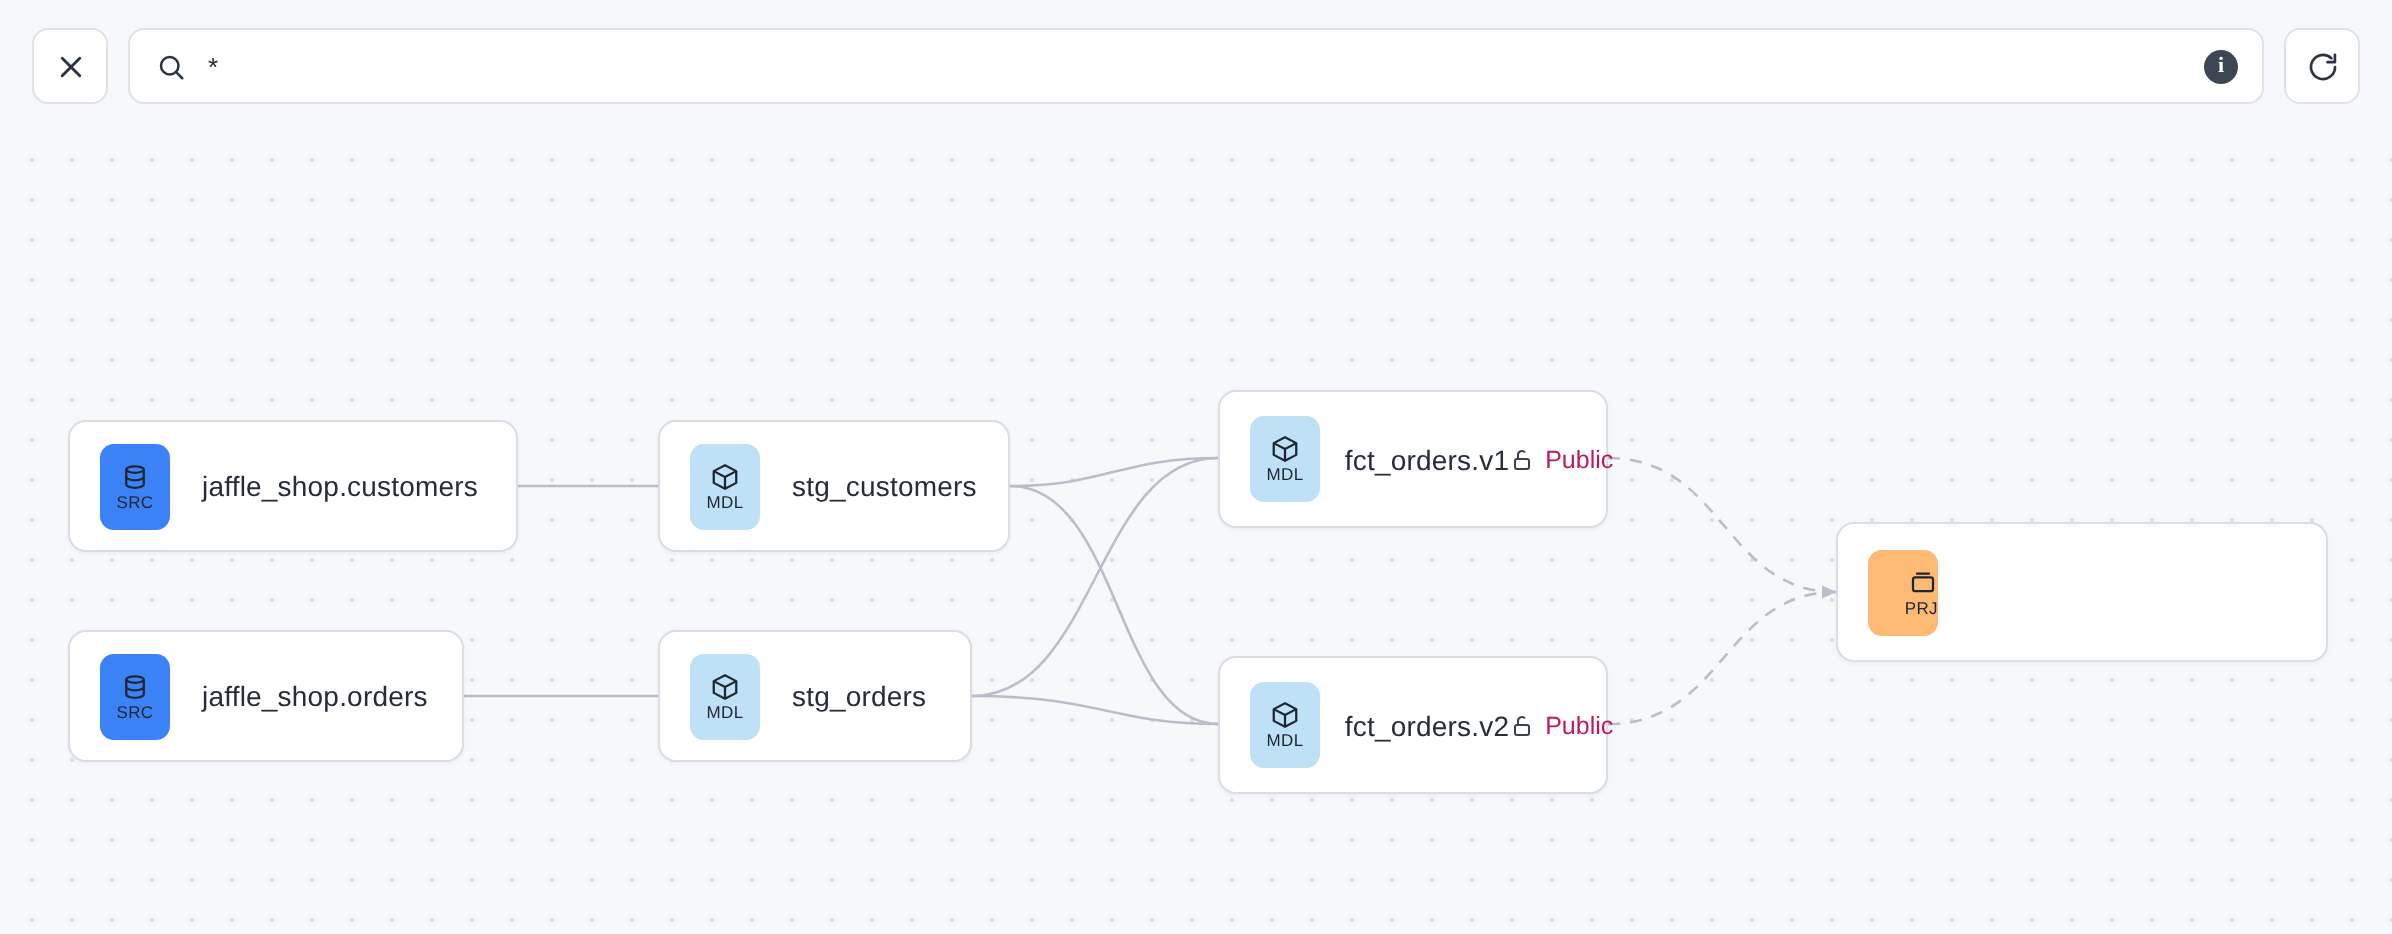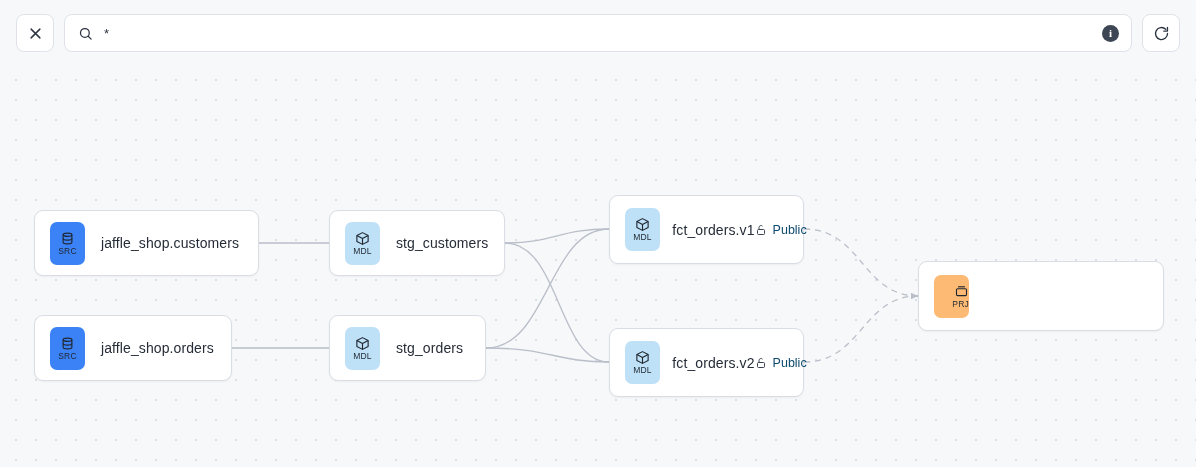--- a/index.html
+++ b/index.html
@@ -102,21 +102,21 @@
     margin-top: 1px;
     font-family: "Liberation Sans", sans-serif;
   }
   .badge-src { background: #3b82f6; }
   .badge-mdl { background: #bfe1f7; }
   .badge-prj { background: #fdba74; align-items: flex-end; }
 
   .ntext { display: flex; flex-direction: row; justify-content: center; gap: 0; min-width: 0; }
   .ntitle { font-size: 14px; color: #262d38; white-space: nowrap; letter-spacing: .1px; }
   .nsub {
-    font-size: 12.5px; color: #0c4a6e;
+    font-size: 12.5px; color: #be185d;
     display: flex; align-items: center; gap: 6px; white-space: nowrap;
   }
   .nsmall { font-size: 12px; color: #3a424f; white-space: nowrap; }
   .nbig { font-size: 15px; color: #262d38; white-space: nowrap; }
 
   svg.icn { display: block; }
   #edges { position: absolute; left: 0; top: 0; width: 1196px; height: 467px; z-index: 5; pointer-events: none; }
 </style>
 </head>
 <body>

